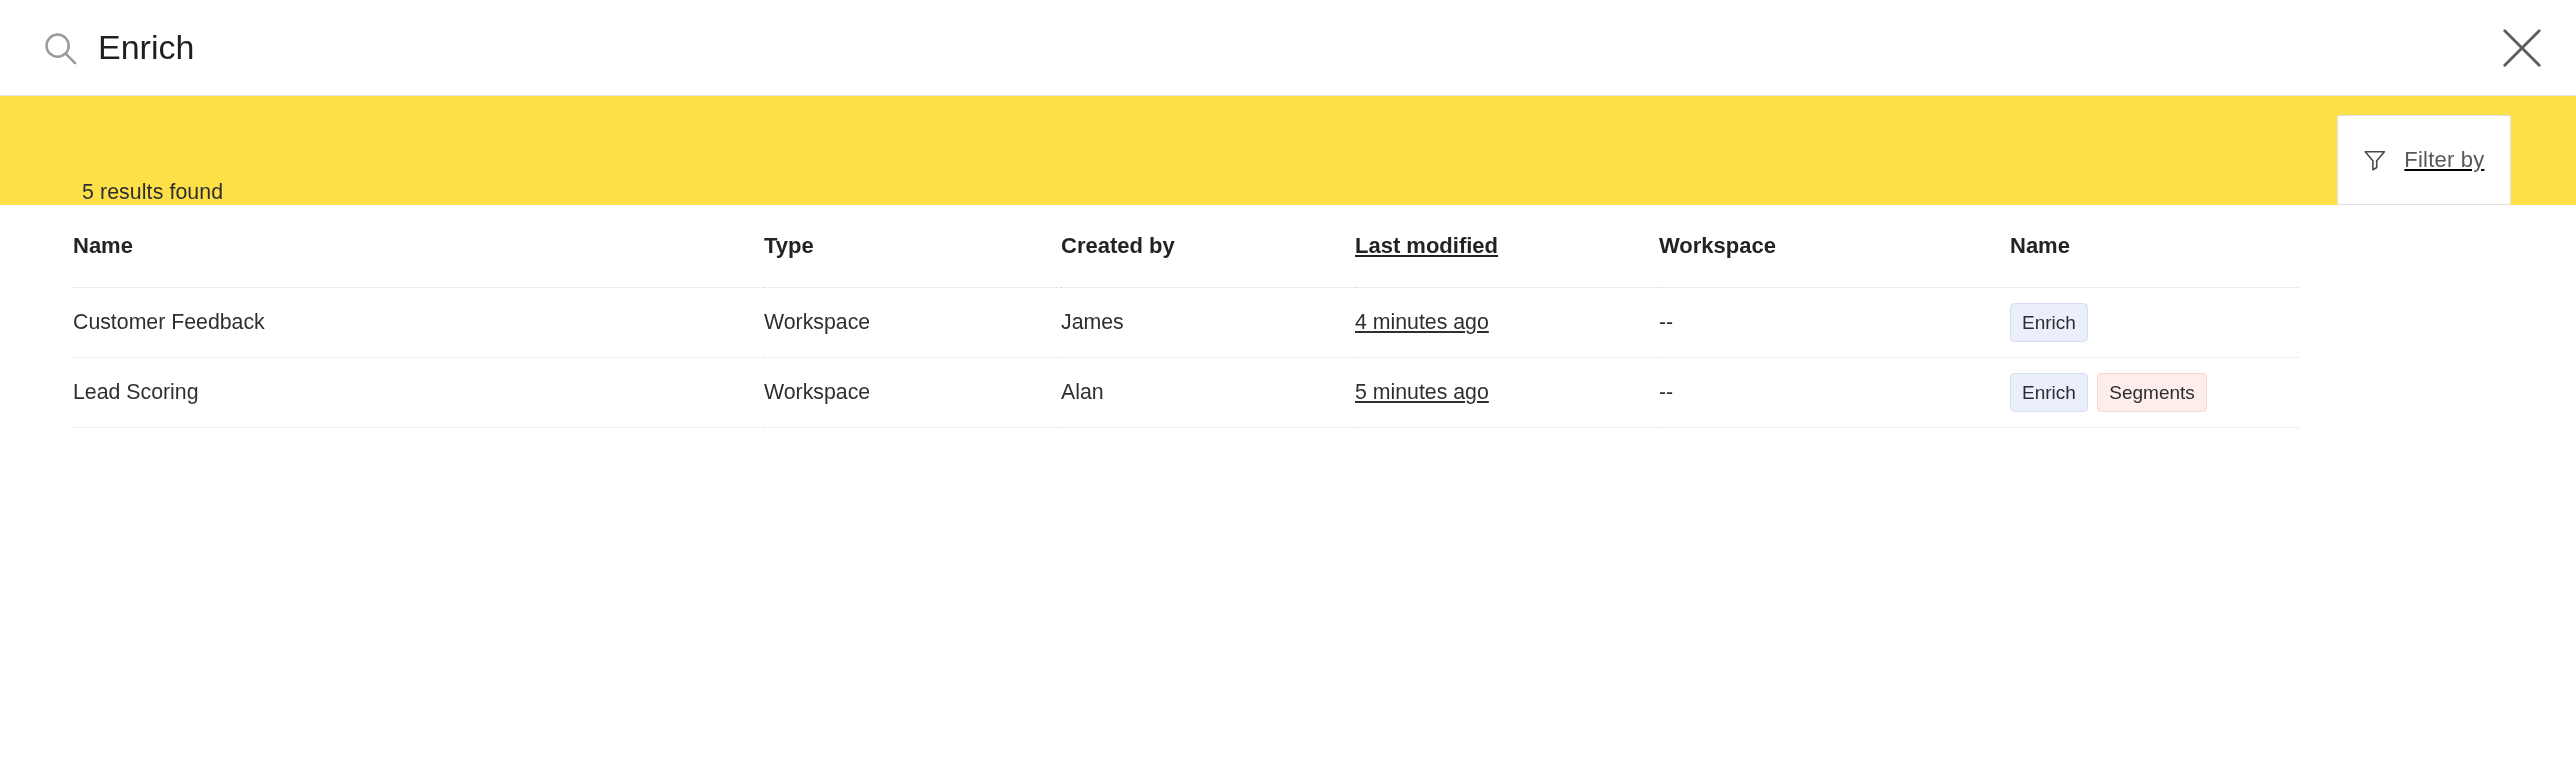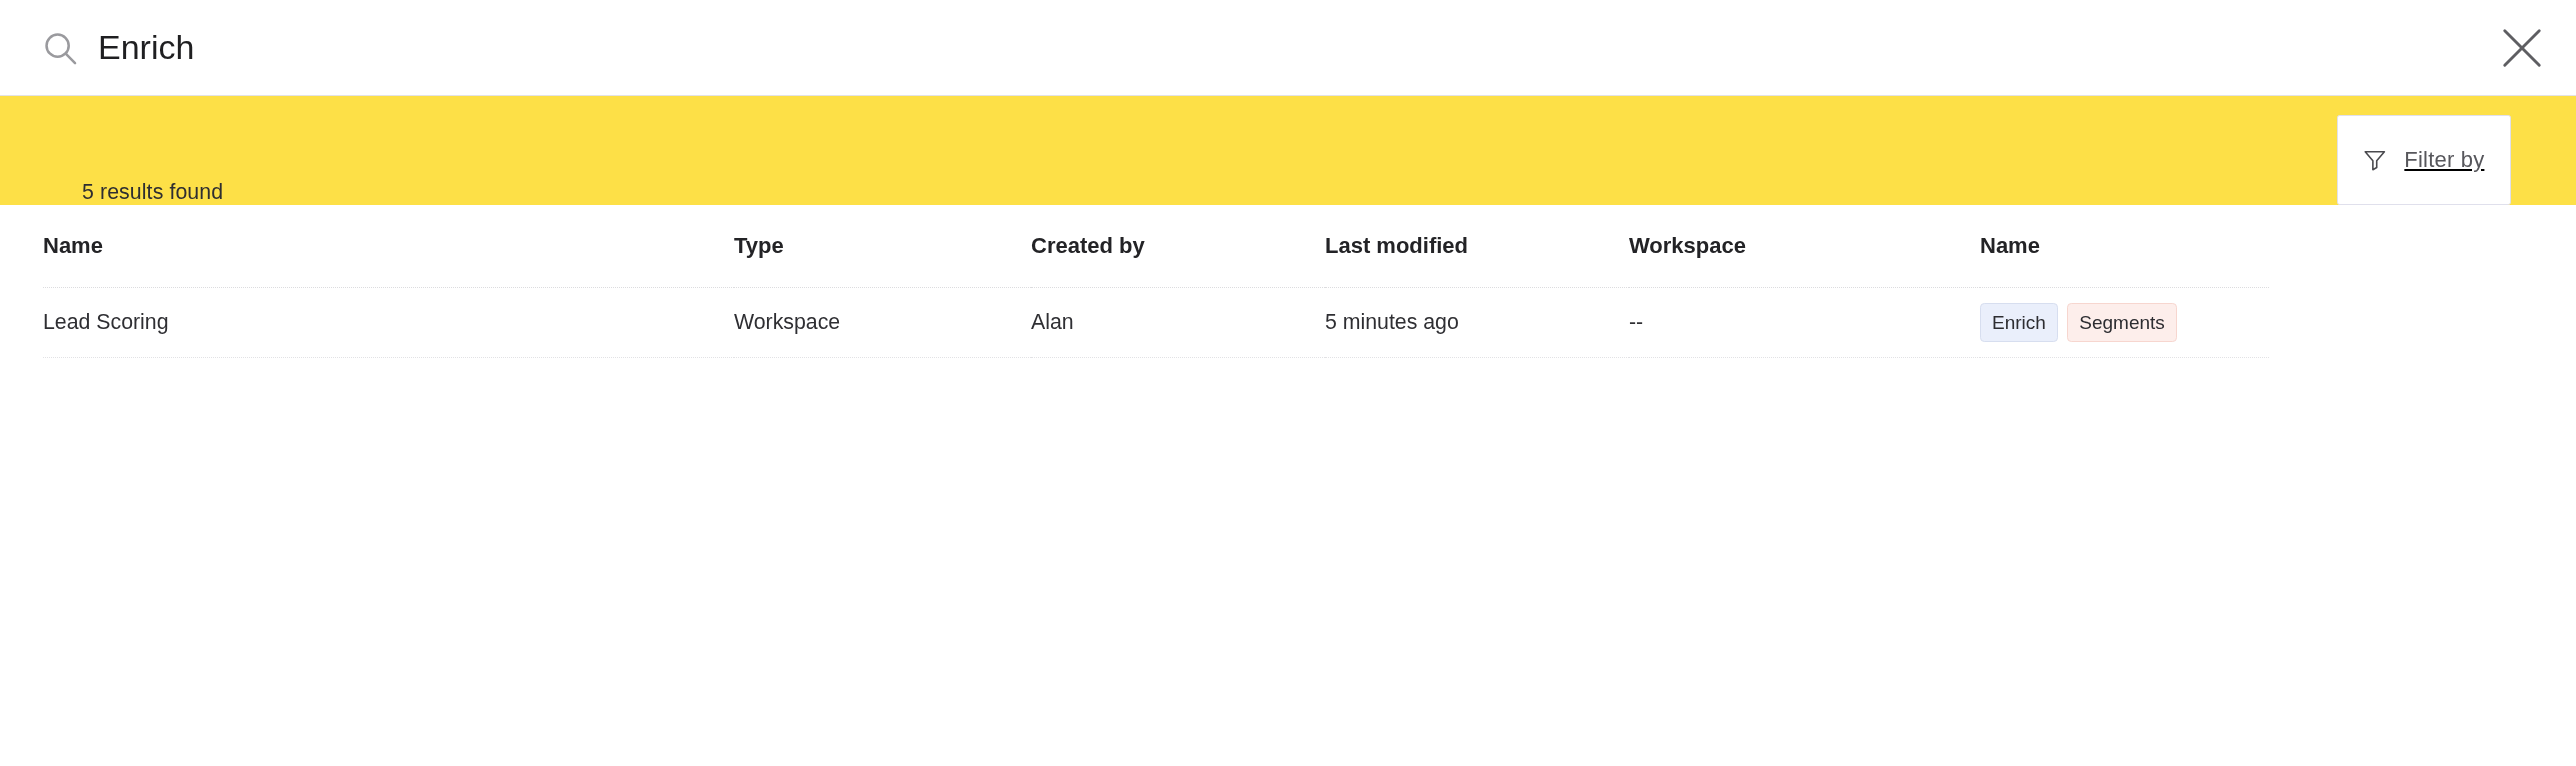--- a/index.html
+++ b/index.html
@@ -92,21 +92,21 @@
   }
   .funnel-icon { width: 25.6px; height: 25.6px; color: #4a4a4e; display: block; }
   .filter-label {
     font-size: 22px;
     color: #57575c;
     letter-spacing: 0.2px;
   }
 
   
   .table-wrap {
-    padding: 0 0 0 43px;
+    padding: 0 0 0 73px;
     background: #ffffff;
   }
   table.results-table {
     border-collapse: collapse;
     width: 2226px;
     table-layout: fixed;
   }
   table.results-table th {
     text-align: left;
     font-size: 22px;
@@ -124,21 +124,21 @@
     color: #2f2f33;
     padding: 0;
     height: 69px;
     vertical-align: middle;
     border-bottom: 1.7px dotted #e2e2e5;
   }
   
   .col-name      { width: 691px; }
   .col-type      { width: 297px; }
   .col-createdby { width: 294px; }
-  .col-modified  { width: 304px; }
+  .col-modified  { width: 304px; text-decoration: underline; }
   .col-workspace { width: 351px; }
   .col-tags      { width: 289px; }
 
   .header-row th:first-child,
   .data-row td:first-child { padding-left: 0; }
 
   .tag-cell { white-space: nowrap; }
   .tag {
     display: inline-block;
     font-size: 19px;
@@ -189,20 +189,28 @@
         <th class="col-name">Name</th>
         <th class="col-type">Type</th>
         <th class="col-createdby">Created by</th>
         <th class="col-modified">Last modified</th>
         <th class="col-workspace">Workspace</th>
         <th class="col-tags">Name</th>
       </tr>
     </thead>
     <tbody id="table-body">
         <tr class="data-row">
+          <td class="col-name">Customer Feedback</td>
+          <td class="col-type">Workspace</td>
+          <td class="col-createdby">James</td>
+          <td class="col-modified">4 minutes ago</td>
+          <td class="col-workspace dash">--</td>
+          <td class="col-tags tag-cell"><span class="tag tag-blue">Enrich</span></td>
+        </tr>
+        <tr class="data-row">
           <td class="col-name">Lead Scoring</td>
           <td class="col-type">Workspace</td>
           <td class="col-createdby">Alan</td>
           <td class="col-modified">5 minutes ago</td>
           <td class="col-workspace dash">--</td>
           <td class="col-tags tag-cell"><span class="tag tag-blue">Enrich</span><span class="tag tag-pink">Segments</span></td>
         </tr>
       </tbody>
   </table>
 </div>

